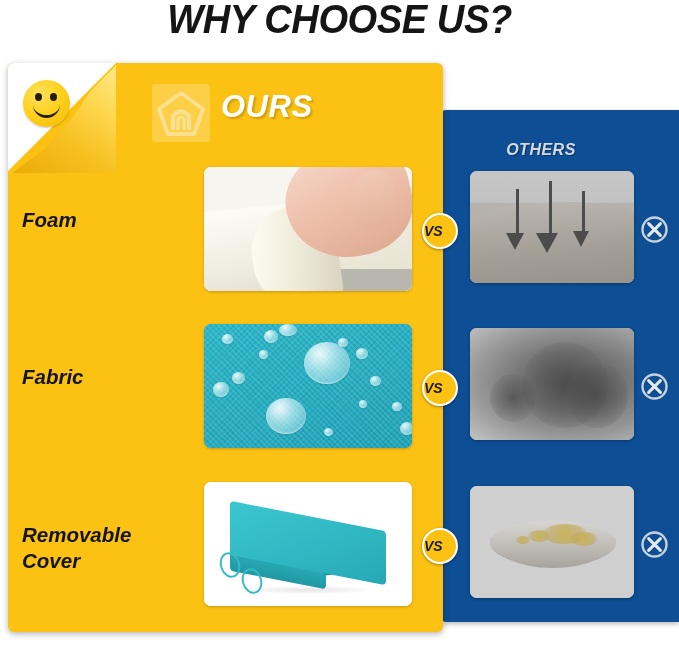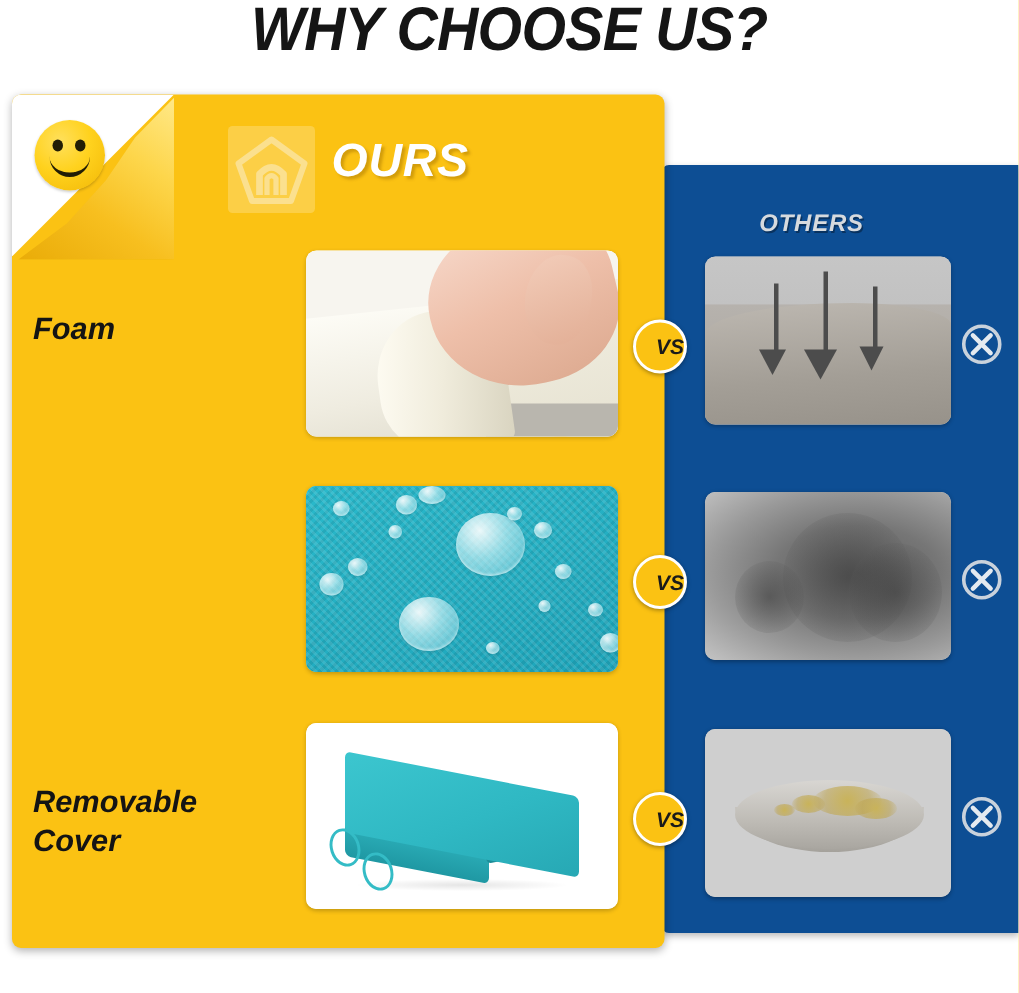--- a/index.html
+++ b/index.html
@@ -192,21 +192,21 @@
     height: 36px;
     border-radius: 50%;
     background: #fbc213;
     border: 2px solid #ffffff;
     box-sizing: border-box;
     color: #1a1a1a;
     font-size: 14px;
     font-weight: bold;
     font-style: italic;
     line-height: 32px;
-    text-align: right;
+    text-align: left;
     box-shadow: 0 1px 3px rgba(0,0,0,0.35);
     z-index: 5;
   }
 
   
   .x-badge {
     position: absolute;
     left: 640px;
     top: 52px;
     width: 29px;
@@ -405,20 +405,21 @@
   <div class="x-badge">
     <svg width="29" height="29" viewBox="0 0 29 29" aria-hidden="true">
       <circle cx="14.5" cy="14.5" r="12" fill="none" stroke="#c9d2dc" stroke-width="2.4"></circle>
       <path d="M8.6 8.6 L20.4 20.4 M20.4 8.6 L8.6 20.4" stroke="#e4eaf0" stroke-width="3" stroke-linecap="round"></path>
     </svg>
   </div>
 </div>
 
 <div class="row row-2">
   <div class="feature-label">
+    <div>Fabric</div>
   </div>
 
   <div class="ours-thumb">
     <div class="art-waterproof">
       <div class="droplet" style="left:100px; top:18px; width:46px; height:42px;"></div>
       <div class="droplet" style="left:62px;  top:74px; width:40px; height:36px;"></div>
       <div class="droplet" style="left:18px;  top:10px; width:11px; height:10px;"></div>
       <div class="droplet" style="left:60px;  top:6px;  width:14px; height:13px;"></div>
       <div class="droplet" style="left:75px;  top:0px;  width:18px; height:12px;"></div>
       <div class="droplet" style="left:55px;  top:26px; width:9px;  height:9px;"></div>

